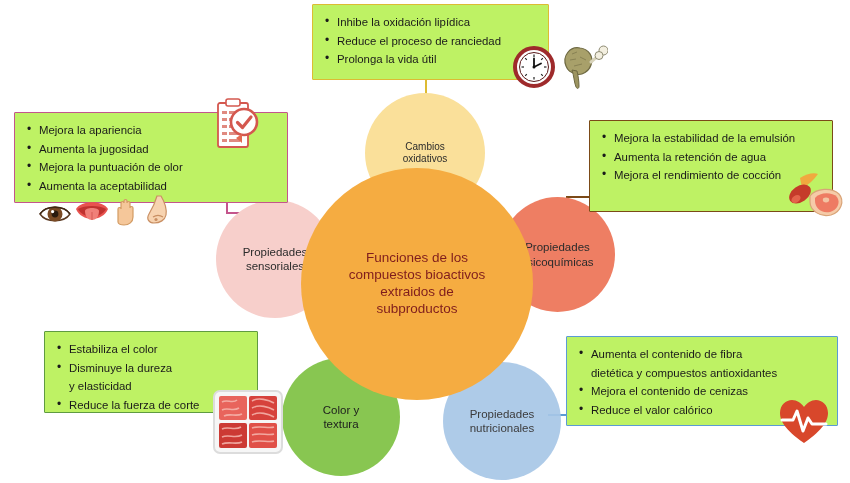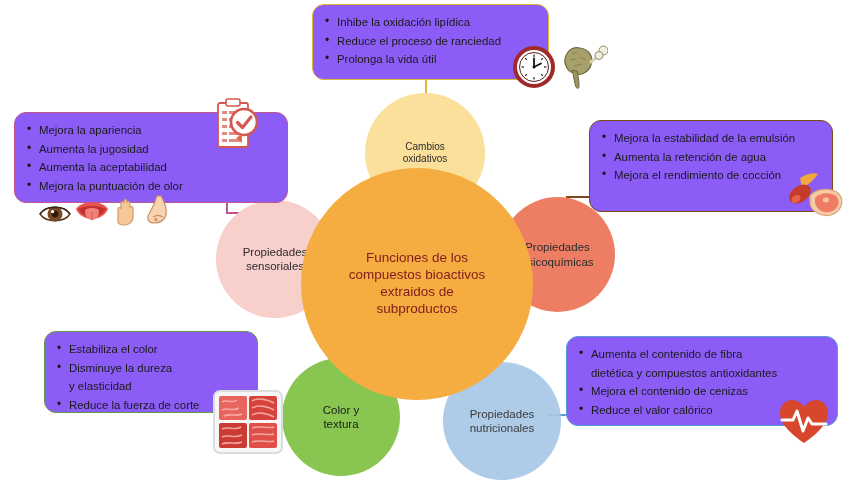--- a/index.html
+++ b/index.html
@@ -20,21 +20,21 @@
   .c-sens{width:118px;height:118px;left:216px;top:200px;background:#F7CFCB;
           font-size:11.5px;color:#2b2b2b;z-index:2;}
   .c-fis{width:115px;height:115px;left:500px;top:197px;background:#EE7E63;
          font-size:11.5px;color:#2b2b2b;z-index:2;}
   .c-col{width:118px;height:118px;left:282px;top:358px;background:#88C651;
          font-size:11.5px;color:#1d1d1d;z-index:2;}
   .c-nut{width:118px;height:118px;left:443px;top:362px;background:#A8C7E7;
          font-size:11.5px;color:#2b2b2b;z-index:2;opacity:.92;}
 
   
-  .box{position:absolute;background:#8b5cf6;border-radius:12px;border:1.6px solid #999;
+  .box{position:absolute;background:#bef264;border-radius:1px;border:1.6px solid #999;
        box-sizing:border-box;z-index:6;}
   .box ul{margin:0;padding:9px 10px 9px 24px;list-style:none;}
   .box li{position:relative;font-size:11.4px;color:#1a1a1a;line-height:1.45;
           margin:0 0 2px 0;white-space:nowrap;}
   .box li:last-child{margin-bottom:0;}
   .box li:before{content:"\2022";position:absolute;left:-12px;top:-1px;font-size:12px;color:#1a1a1a;}
   .box li.cont:before{content:"";}
   .box li.cont{padding-left:0;}
 
   #box-ox   {left:312px;top:4px;  width:237px;height:76px; border-color:#DDBB33;}
@@ -140,22 +140,22 @@
       <li>Inhibe la oxidación lipídica</li>
       <li>Reduce el proceso de ranciedad</li>
       <li>Prolonga la vida útil</li>
     </ul>
   </div>
 
   <div class="box" id="box-sens">
     <ul>
       <li>Mejora la apariencia</li>
       <li>Aumenta la jugosidad</li>
+      <li>Mejora la puntuación de olor</li>
       <li>Aumenta la aceptabilidad</li>
-      <li>Mejora la puntuación de olor</li>
     </ul>
   </div>
 
   <div class="box" id="box-fis">
     <ul>
       <li>Mejora la estabilidad de la emulsión</li>
       <li>Aumenta la retención de agua</li>
       <li>Mejora el rendimiento de cocción</li>
     </ul>
   </div>

